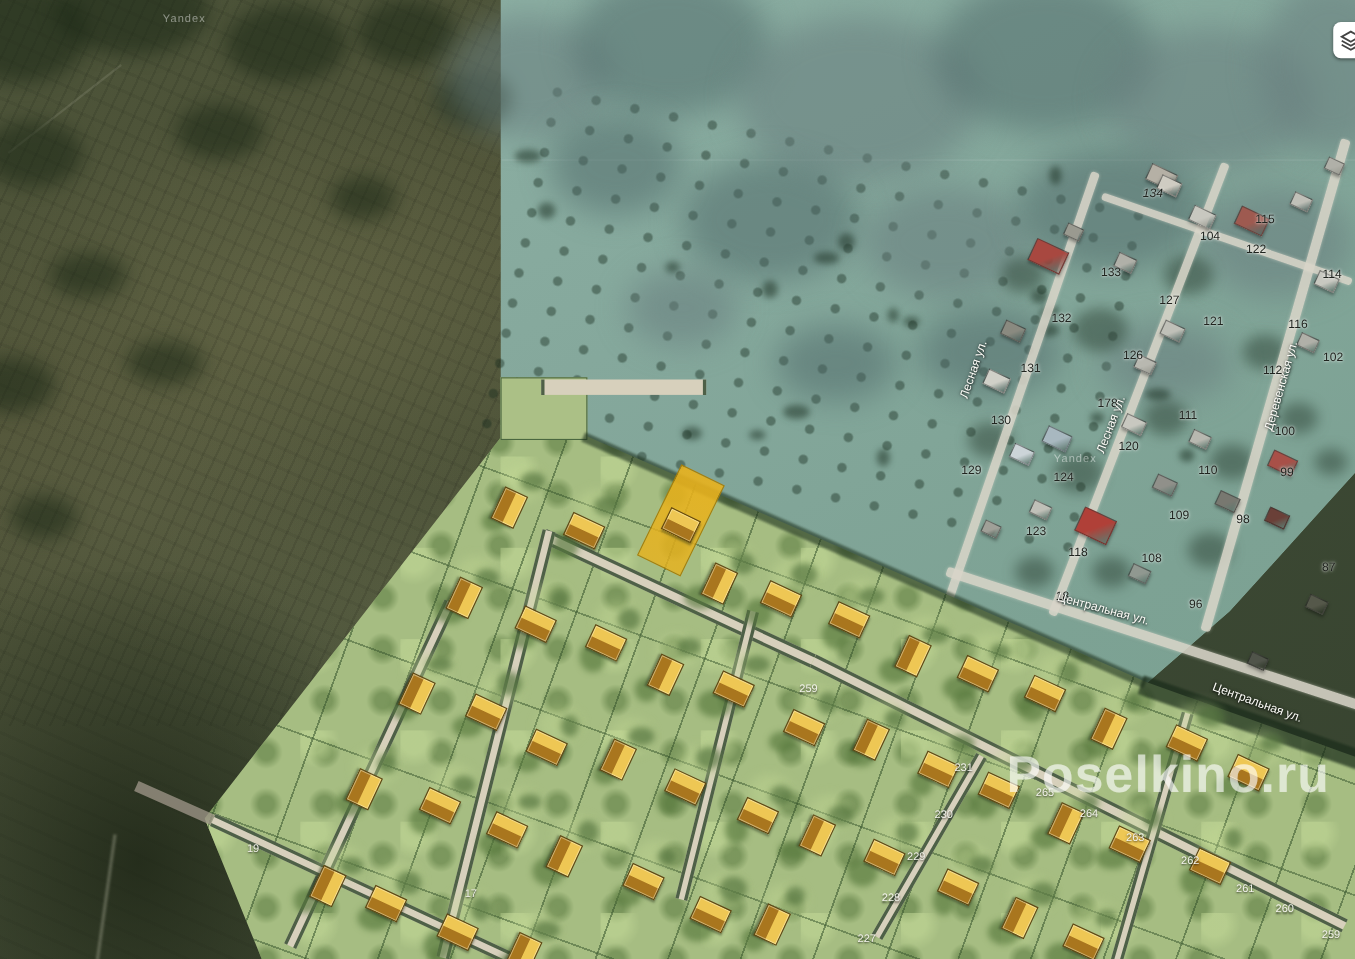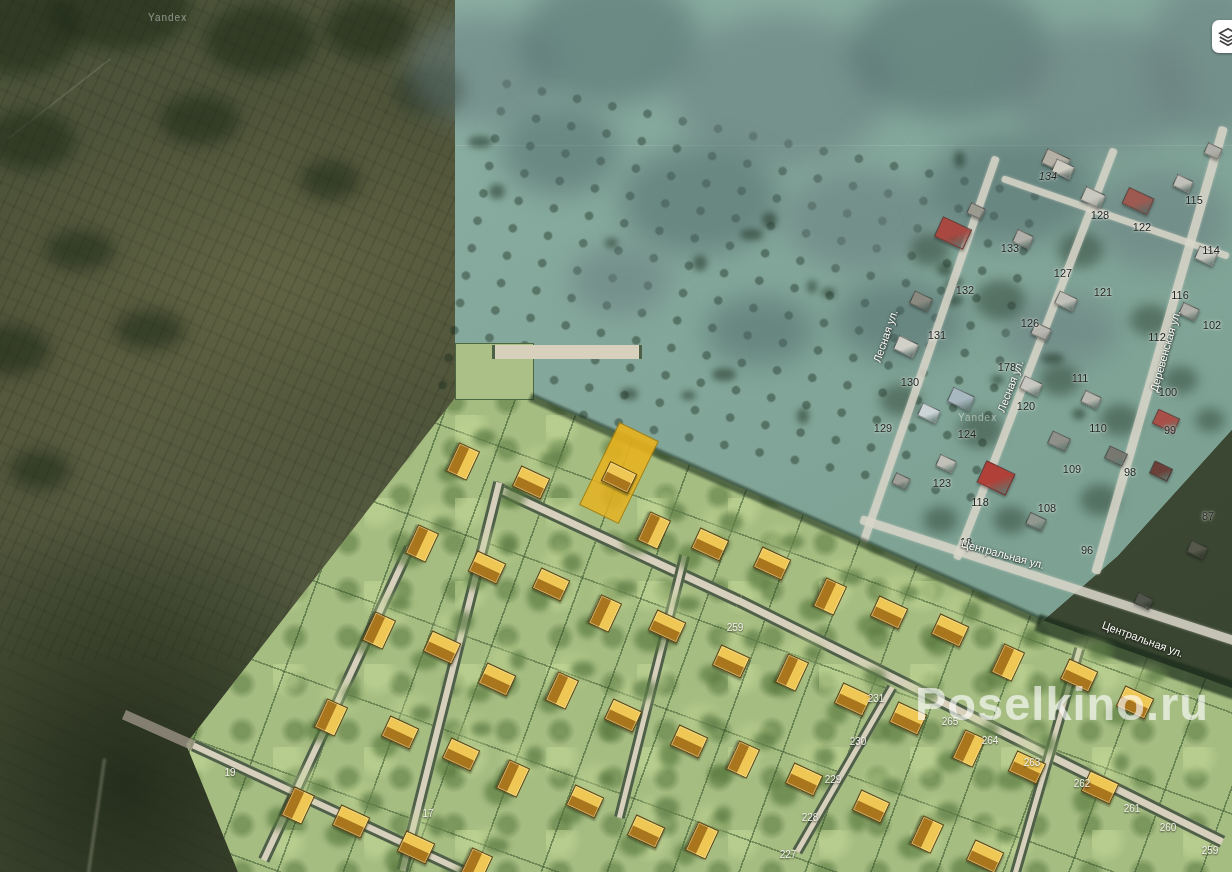--- a/index.html
+++ b/index.html
@@ -381,31 +381,31 @@
       <div class="abs pnum" style="left: 1210px; top: 850px;">259</div>
       <div class="abs pnum" style="left: 230px; top: 772px;">19</div>
       <div class="abs pnum" style="left: 428px; top: 813px;">17</div>
       <div class="abs street" style="left: 1100px; top: 633px; transform: rotate(20deg);">Центральная ул.</div>
       <div class="abs vnum" style="left: 1048px; top: 176px; font-style: italic;">134</div>
       <div class="abs vnum" style="left: 1010px; top: 248px;">133</div>
       <div class="abs vnum" style="left: 965px; top: 290px;">132</div>
       <div class="abs vnum" style="left: 937px; top: 335px;">131</div>
       <div class="abs vnum" style="left: 910px; top: 382px;">130</div>
       <div class="abs vnum" style="left: 883px; top: 428px;">129</div>
-      <div class="abs vnum" style="left: 1100px; top: 215px;">128</div>
+      <div class="abs vnum" style="left: 1100px; top: 215px;">104</div>
       <div class="abs vnum" style="left: 1063px; top: 273px;">127</div>
       <div class="abs vnum" style="left: 1030px; top: 323px;">126</div>
       <div class="abs vnum" style="left: 1007px; top: 367px;">178</div>
       <div class="abs vnum" style="left: 967px; top: 434px;">124</div>
       <div class="abs vnum" style="left: 942px; top: 483px;">123</div>
       <div class="abs vnum" style="left: 1142px; top: 227px;">122</div>
       <div class="abs vnum" style="left: 1103px; top: 292px;">121</div>
       <div class="abs vnum" style="left: 1026px; top: 406px;">120</div>
       <div class="abs vnum" style="left: 980px; top: 502px;">118</div>
-      <div class="abs vnum" style="left: 1150px; top: 200px; margin-left: 44px;">115</div>
+      <div class="abs vnum" style="left: 1150px; top: 200px;">115</div>
       <div class="abs vnum" style="left: 1211px; top: 250px; text-align: right;">114</div>
       <div class="abs vnum" style="left: 1180px; top: 295px;">116</div>
       <div class="abs vnum" style="left: 1157px; top: 337px;">112</div>
       <div class="abs vnum" style="left: 1080px; top: 378px;">111</div>
       <div class="abs vnum" style="left: 1098px; top: 428px;">110</div>
       <div class="abs vnum" style="left: 1072px; top: 469px;">109</div>
       <div class="abs vnum" style="left: 1047px; top: 508px;">108</div>
       <div class="abs vnum" style="left: 1212px; top: 325px;">102</div>
       <div class="abs vnum" style="left: 1268px; top: 378px;">101</div>
       <div class="abs vnum" style="left: 1168px; top: 392px;">100</div>

